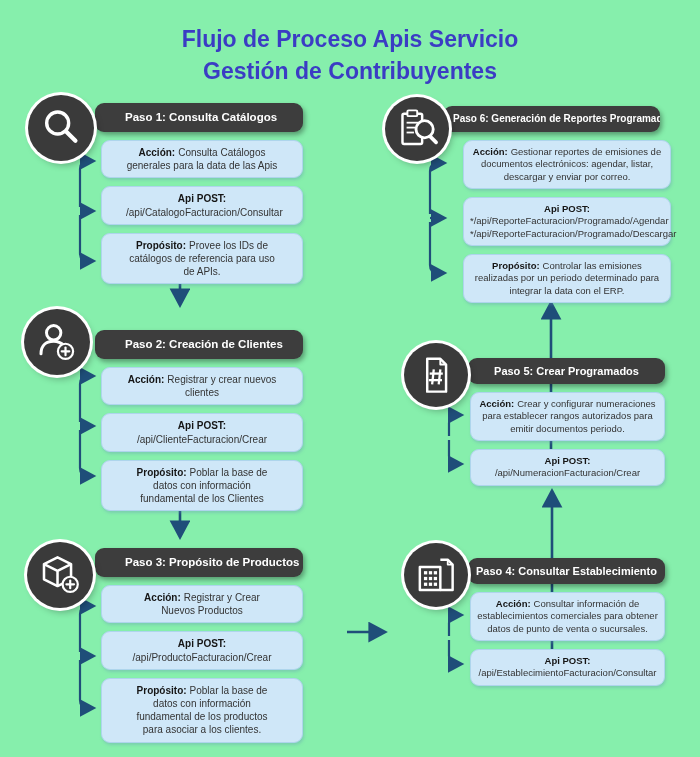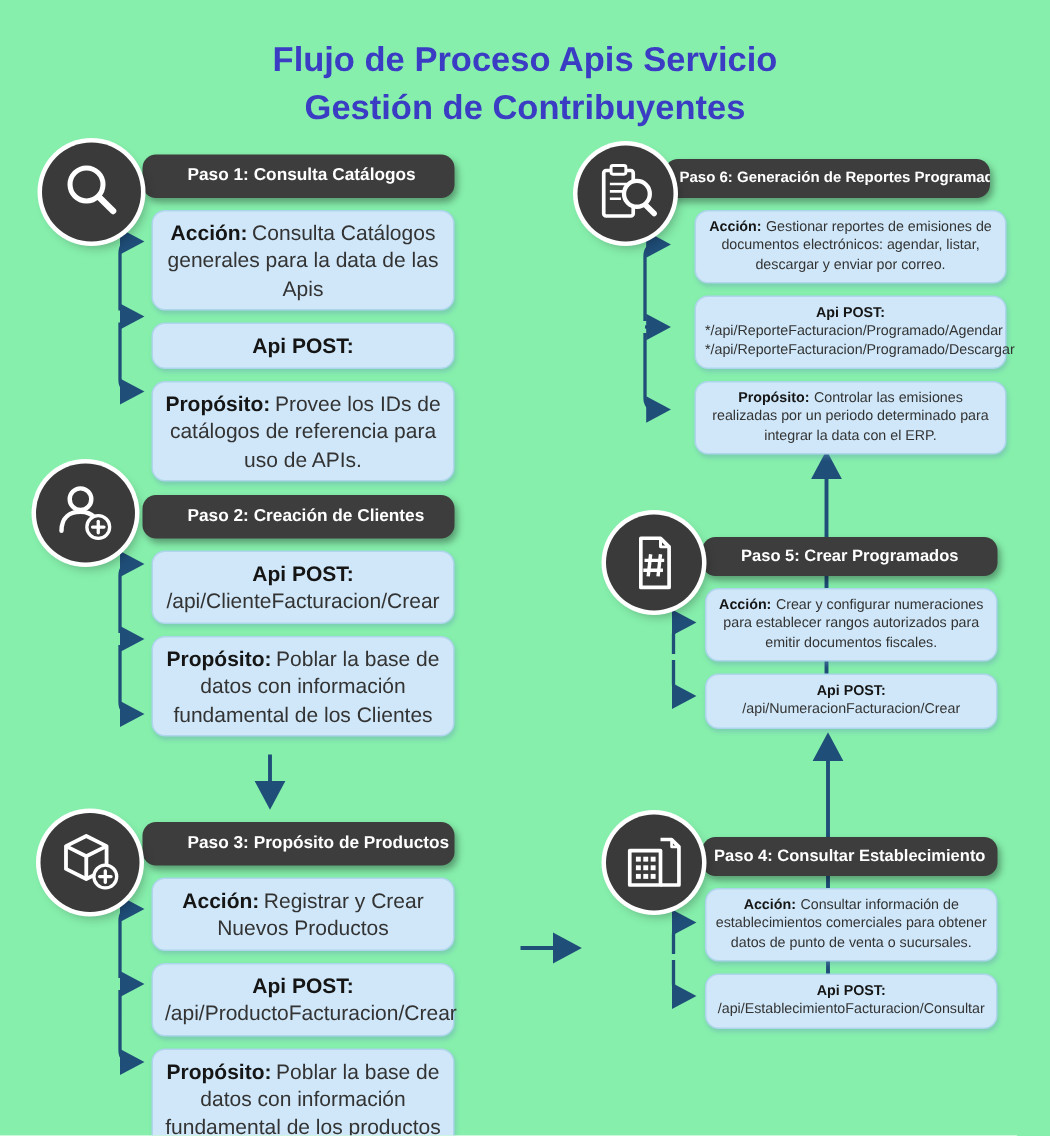--- a/index.html
+++ b/index.html
@@ -26,21 +26,21 @@
   .col-l .hdr { height:29px; line-height:29px; font-size:11.5px; padding-left:30px; }
   .col-r .hdr { height:26px; line-height:26px; font-size:10px; padding-left:10px; }
   #g-paso5 .hdr, #g-paso4 .hdr { font-size:11px; text-align:center; padding-left:0; }
 
   .col-l .cards { margin-left:6px; width:202px; }
   #g-paso6 .cards { margin-left:20px; width:208px; }
   #g-paso5 .cards, #g-paso4 .cards { margin-left:2px; width:195px; }
 
   .card { margin-top:8px; background:#cfe7f8; border:1px solid #aed5ec; border-radius:9px;
           text-align:center; color:#333; box-shadow:1px 2px 3px rgba(100,150,180,.35); }
-  .col-l .card { font-size:14px; line-height:1.32; padding:5px 8px; }
+  .col-l .card { font-size:10px; line-height:1.32; padding:5px 24px; }
   .col-r .card { font-size:9.5px;  line-height:1.3;  padding:5px 6px; }
   .lbl { font-weight:700; color:#151515; }
   .lbl:not(.block) { margin-right:3px; }
   .lbl.block { display:block; }
 
   
   .icon { position:absolute; background:#3a3a3a; border-radius:50%; z-index:3;
           display:flex; align-items:center; justify-content:center;
           box-shadow:0 0 0 3px #fff, 3px 4px 7px rgba(0,0,0,.28); }
   .icon svg { width:82%; height:82%; stroke:#fff; fill:none; stroke-linejoin:round; }
@@ -168,27 +168,29 @@
       </g>
     </svg>
   </div>
 
   <div class="group col-l" id="g-paso1">
       <div class="hdr">Paso 1: Consulta Catálogos</div>
       <div class="cards">
         <div class="card"><span class="lbl">Acción:</span><span>Consulta Catálogos generales para la data de las Apis</span></div>
         <div class="card">
           <span class="lbl block">Api POST:</span>
+          <div>/api/CatalogoFacturacion/Consultar</div>
         </div>
         <div class="card"><span class="lbl">Propósito:</span><span>Provee los IDs de catálogos de referencia para uso de APIs.</span></div>
       </div>
     </div>
   <div class="group col-l" id="g-paso2">
       <div class="hdr">Paso 2: Creación de Clientes</div>
       <div class="cards">
+        <div class="card"><span class="lbl">Acción:</span><span>Registrar y crear nuevos clientes</span></div>
         <div class="card">
           <span class="lbl block">Api POST:</span>
           <div>/api/ClienteFacturacion/Crear</div>
         </div>
         <div class="card"><span class="lbl">Propósito:</span><span>Poblar la base de datos con información fundamental de los Clientes</span></div>
       </div>
     </div>
   <div class="group col-l" id="g-paso3">
       <div class="hdr">Paso 3: Propósito de Productos</div>
       <div class="cards">
@@ -208,21 +210,21 @@
           <span class="lbl block">Api POST:</span>
           <div>*/api/ReporteFacturacion/Programado/Agendar</div>
           <div>*/api/ReporteFacturacion/Programado/Descargar</div>
         </div>
         <div class="card"><span class="lbl">Propósito:</span><span>Controlar las emisiones realizadas por un periodo determinado para integrar la data con el ERP.</span></div>
       </div>
     </div>
   <div class="group col-r" id="g-paso5">
       <div class="hdr">Paso 5: Crear Programados</div>
       <div class="cards">
-        <div class="card"><span class="lbl">Acción:</span><span>Crear y configurar numeraciones para establecer rangos autorizados para emitir documentos fiscales.</span></div>
+        <div class="card"><span class="lbl">Acción:</span><span>Crear y configurar numeraciones para establecer rangos autorizados para emitir documentos periodo.</span></div>
         <div class="card">
           <span class="lbl block">Api POST:</span>
           <div>/api/NumeracionFacturacion/Crear</div>
         </div>
       </div>
     </div>
   <div class="group col-r" id="g-paso4">
       <div class="hdr">Paso 4: Consultar Establecimiento</div>
       <div class="cards">
         <div class="card"><span class="lbl">Acción:</span><span>Consultar información de establecimientos comerciales para obtener datos de punto de venta o sucursales.</span></div>

